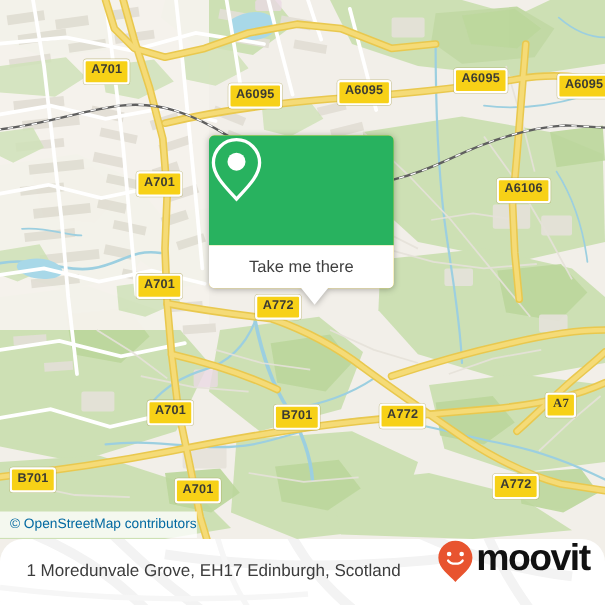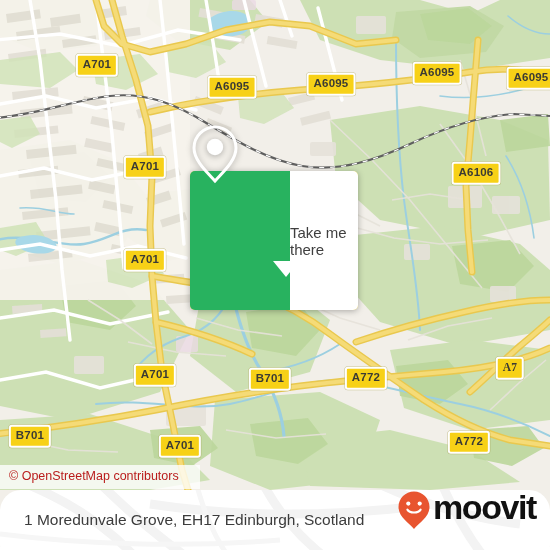--- a/index.html
+++ b/index.html
@@ -44,21 +44,21 @@
     width: 168px; height: 139px;
     border-radius: 5px;
     overflow: visible;
     filter: drop-shadow(0 1px 3px rgba(0,0,0,.3));
   }
   .popup-body {
     width: 100%; height: 100%;
     border-radius: 5px;
     overflow: hidden;
     background: #fde047;
-    display: flex; flex-direction: row; margin-top: 48px;
+    display: flex; flex-direction: column;
   }
   .popup-head {
     flex: 0 0 100px;
     background: #28b25f;
     display: flex; align-items: center; justify-content: center;
   }
   .popup-foot {
     flex: 1 1 auto;
     background: #ffffff;
     display: flex; align-items: center; justify-content: center;
@@ -71,23 +71,23 @@
     width: 0; height: 0;
     border-left: 13px solid transparent;
     border-right: 13px solid transparent;
     border-top: 16px solid #ffffff;
   }
 
   
   .attrib {
     position: absolute;
     left: 0; top: 465px;
-    padding: 4px 21px 5px 9px;
+    padding: 4px 0 5px 9px;
     background: rgba(255,255,255,0.78);
-    color: #b91c1c;
+    color: #0369a1;
     font-size: 12.5px;
     line-height: 1.2;
     white-space: nowrap;
   }
 
   
   .footer {
     position: absolute;
     left: 0; top: 490px;
     width: 550px; height: 76px;

